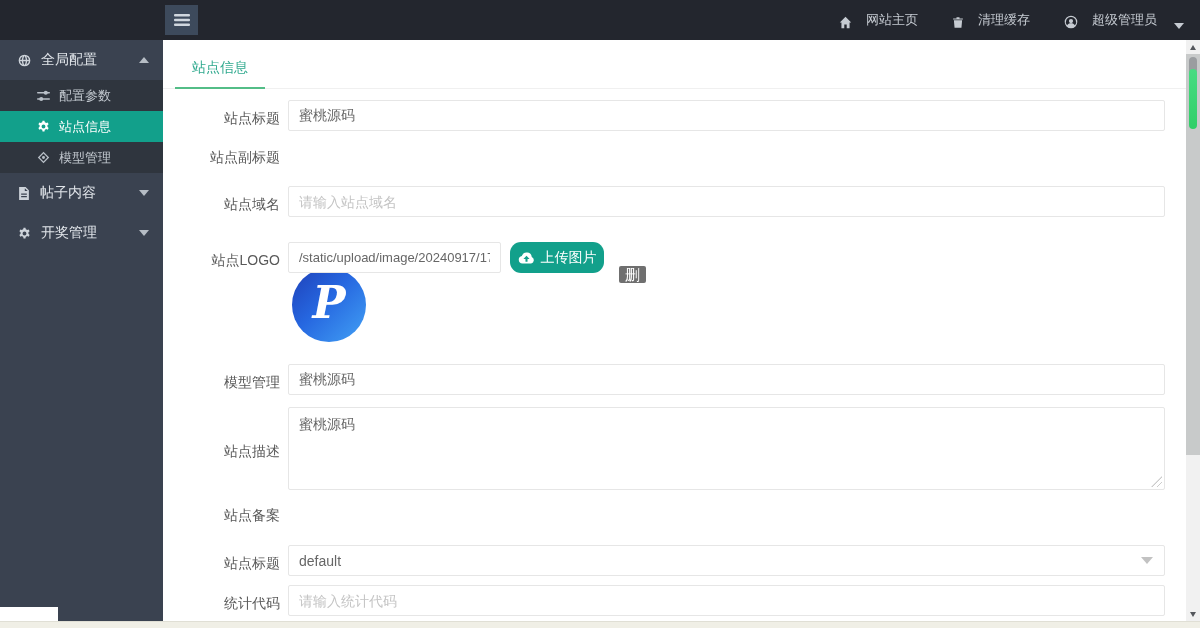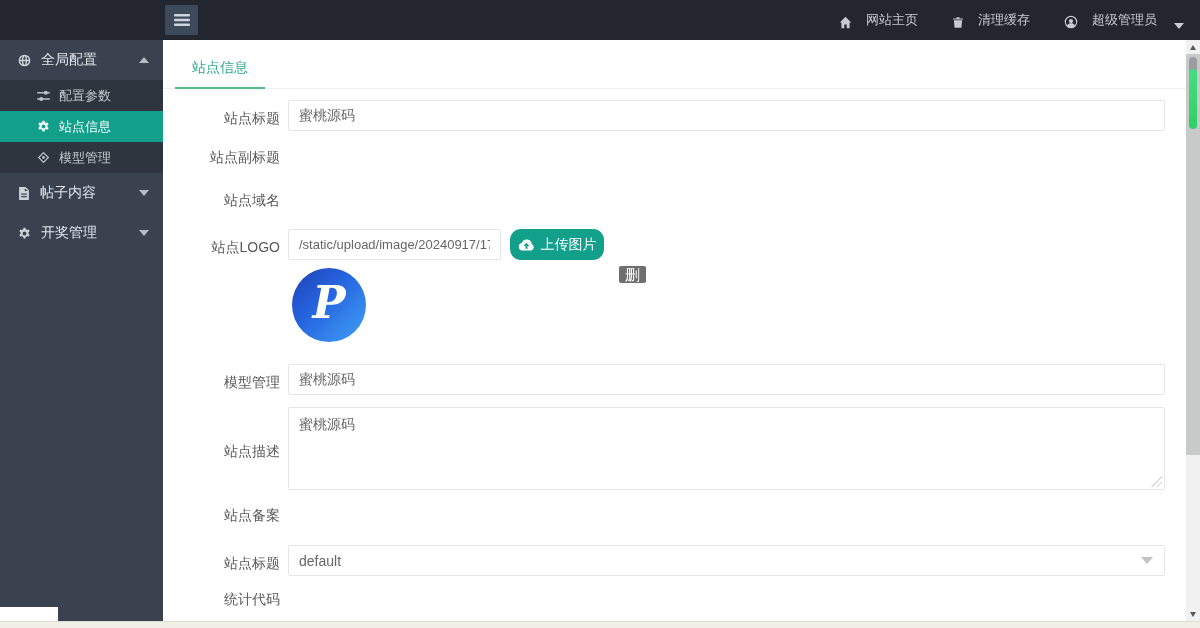--- a/index.html
+++ b/index.html
@@ -236,26 +236,29 @@
         <div class="lbl">站点标题</div>
         <div class="fld">
           <input class="ctl" value="蜜桃源码" style="">
         </div>
       </div>
       <div class="row" style="top:103px">
         <div class="lbl">站点副标题</div>
       </div>
       <div class="row" style="top:146px">
         <div class="lbl">站点域名</div>
+        <div class="fld">
+          <input class="ctl" placeholder="请输入站点域名" style="">
+        </div>
       </div>
       <div class="del-badge">删除</div>
       <div class="site-logo">
         <span>P</span>
       </div>
-      <div class="row" style="top:189px">
+      <div class="row" style="top:202px">
         <div class="lbl">站点LOGO</div>
         <div class="fld">
           <input class="ctl logo-input" value="/static/upload/image/20240917/1726584" style="">
           <button class="upload-btn">
             <span class="icon ">
               <svg width="17" height="12" viewBox="0 0 20 14" fill="currentColor">
                 <path fill-rule="evenodd" d="M16.2 5.9A6 6 0 0 0 4.6 4.5 4.6 4.6 0 0 0 5.2 13.6h10.3a4.1 4.1 0 0 0 .7-7.7zM11.2 8.2v3.2H8.8V8.2H6.4L10 4.3l3.6 3.9z"></path>
               </svg>
             </span>
             <span>上传图片</span>
@@ -286,20 +289,23 @@
             <span class="sel-caret icon">
               <svg width="12" height="7" viewBox="0 0 12 7" fill="currentColor">
                 <path d="M0 0h12L6 7z"></path>
               </svg>
             </span>
           </div>
         </div>
       </div>
       <div class="row" style="top:545px">
         <div class="lbl">统计代码</div>
+        <div class="fld">
+          <input class="ctl" placeholder="请输入统计代码" style="">
+        </div>
       </div>
     </div>
 </div>
 
 <div class="vscroll">
   <div class="sarrow sarrow-up"></div>
   <div class="vthumb"></div>
   <div class="vthumb-dark"></div>
   <div class="vthumb-green"></div>
   <div class="sarrow sarrow-down"></div>

